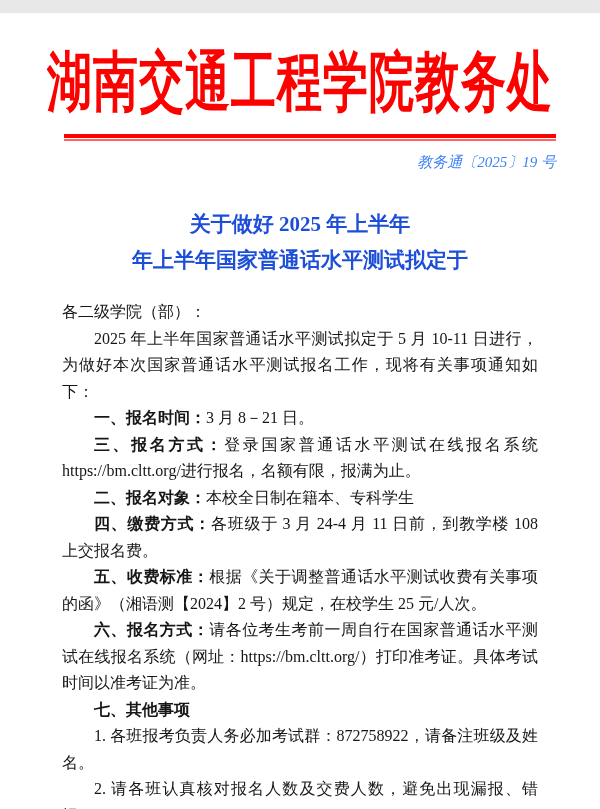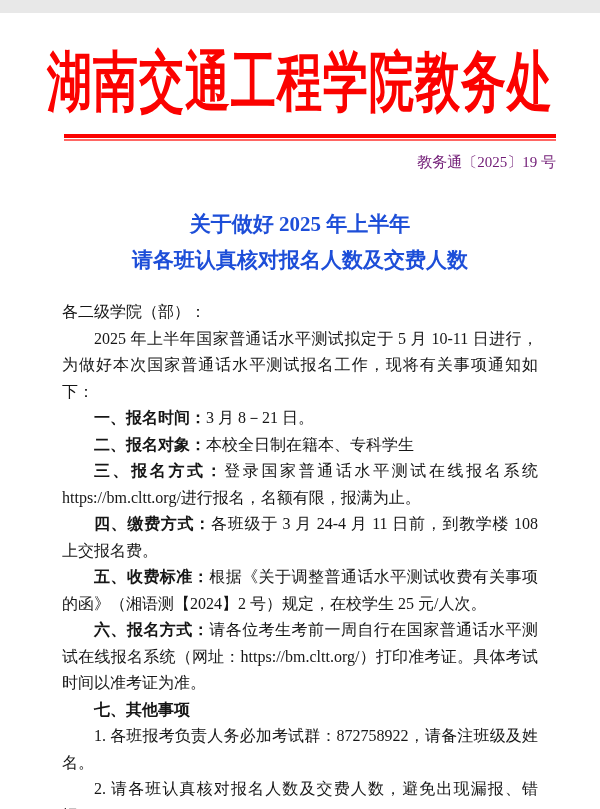--- a/index.html
+++ b/index.html
@@ -37,21 +37,22 @@
   }
   .divider-top .l-thick { height: 4px; background: #fb0200; }
   .divider-top .l-gap   { height: 1px; background: #ffffff; }
   .divider-top .l-thin  { height: 2px; background: #ff6663; }
   
   .doc-number {
     margin-top: 12px;
     padding-right: 44px;
     text-align: right;
     font-size: 15px;
-    color: #701a75;
+    font-style: italic;
+    color: #3b82f6;
   }
   
   .notice-title {
     margin-top: 34px;
     text-align: center;
     font-weight: bold;
     font-size: 21px;
     line-height: 36px;
     color: #1d4ed8;
   }
@@ -80,34 +81,34 @@
   <div class="divider-top">
     <div class="l-thick"></div>
     <div class="l-gap"></div>
     <div class="l-thin"></div>
   </div>
 
   <div class="doc-number">教务通〔2025〕19 号</div>
 
   <div class="notice-title">
     <div>关于做好 2025 年上半年</div>
-    <div>请各班认真核对报名人数及交费人数</div>
+    <div>年上半年国家普通话水平测试拟定于</div>
   </div>
 
   <div class="body-text">
 
     <p class="para noindent"><span class="b"></span><span>各二级学院（部）：</span></p>
 
     <p class="para"><span class="b"></span><span>2025 年上半年国家普通话水平测试拟定于 5 月 10-11 日进行，为做好本次国家普通话水平测试报名工作，现将有关事项通知如下：</span></p>
 
     <p class="para"><span class="b">一、报名时间：</span><span>3 月 8－21 日。</span></p>
 
+    <p class="para"><span class="b">三、报名方式：</span><span>登录国家普通话水平测试在线报名系统 https://bm.cltt.org/进行报名，名额有限，报满为止。</span></p>
+
     <p class="para"><span class="b">二、报名对象：</span><span>本校全日制在籍本、专科学生</span></p>
-
-    <p class="para"><span class="b">三、报名方式：</span><span>登录国家普通话水平测试在线报名系统 https://bm.cltt.org/进行报名，名额有限，报满为止。</span></p>
 
     <p class="para"><span class="b">四、缴费方式：</span><span>各班级于 3 月 24-4 月 11 日前，到教学楼 108 上交报名费。</span></p>
 
     <p class="para"><span class="b">五、收费标准：</span><span>根据《关于调整普通话水平测试收费有关事项的函》（湘语测【2024】2 号）规定，在校学生 25 元/人次。</span></p>
 
     <p class="para"><span class="b">六、报名方式：</span><span>请各位考生考前一周自行在国家普通话水平测试在线报名系统（网址：https://bm.cltt.org/）打印准考证。具体考试时间以准考证为准。</span></p>
 
     <p class="para"><span class="b">七、其他事项</span><span></span></p>
 
     <p class="para"><span class="b"></span><span>1. 各班报考负责人务必加考试群：872758922，请备注班级及姓名。</span></p>

